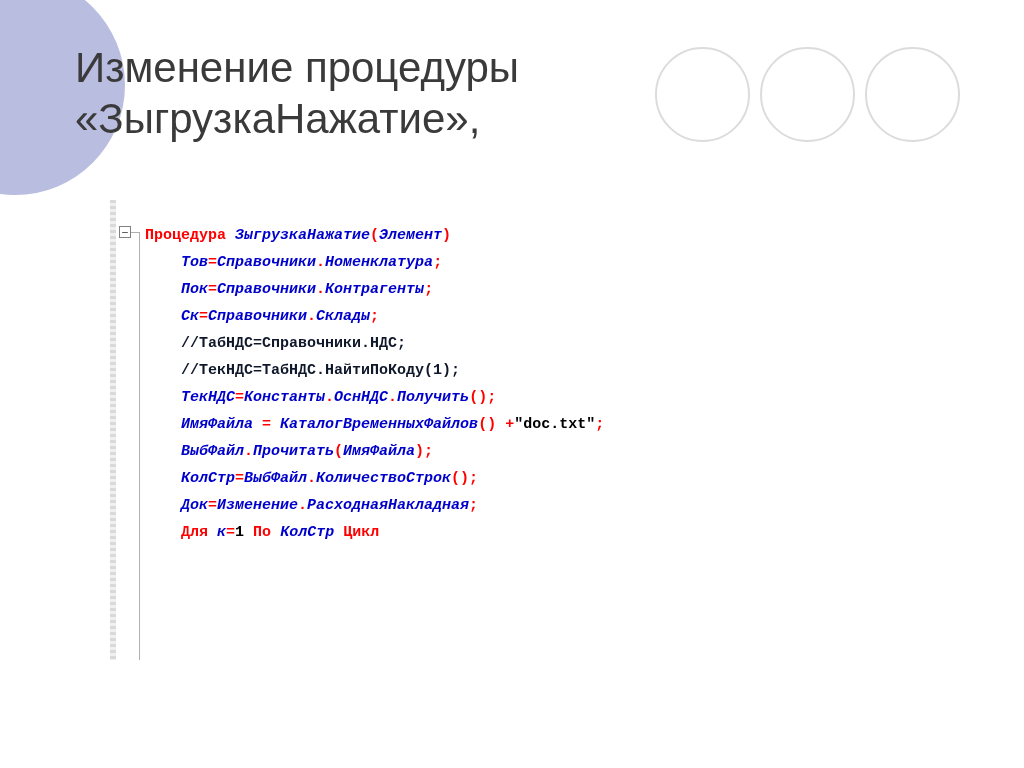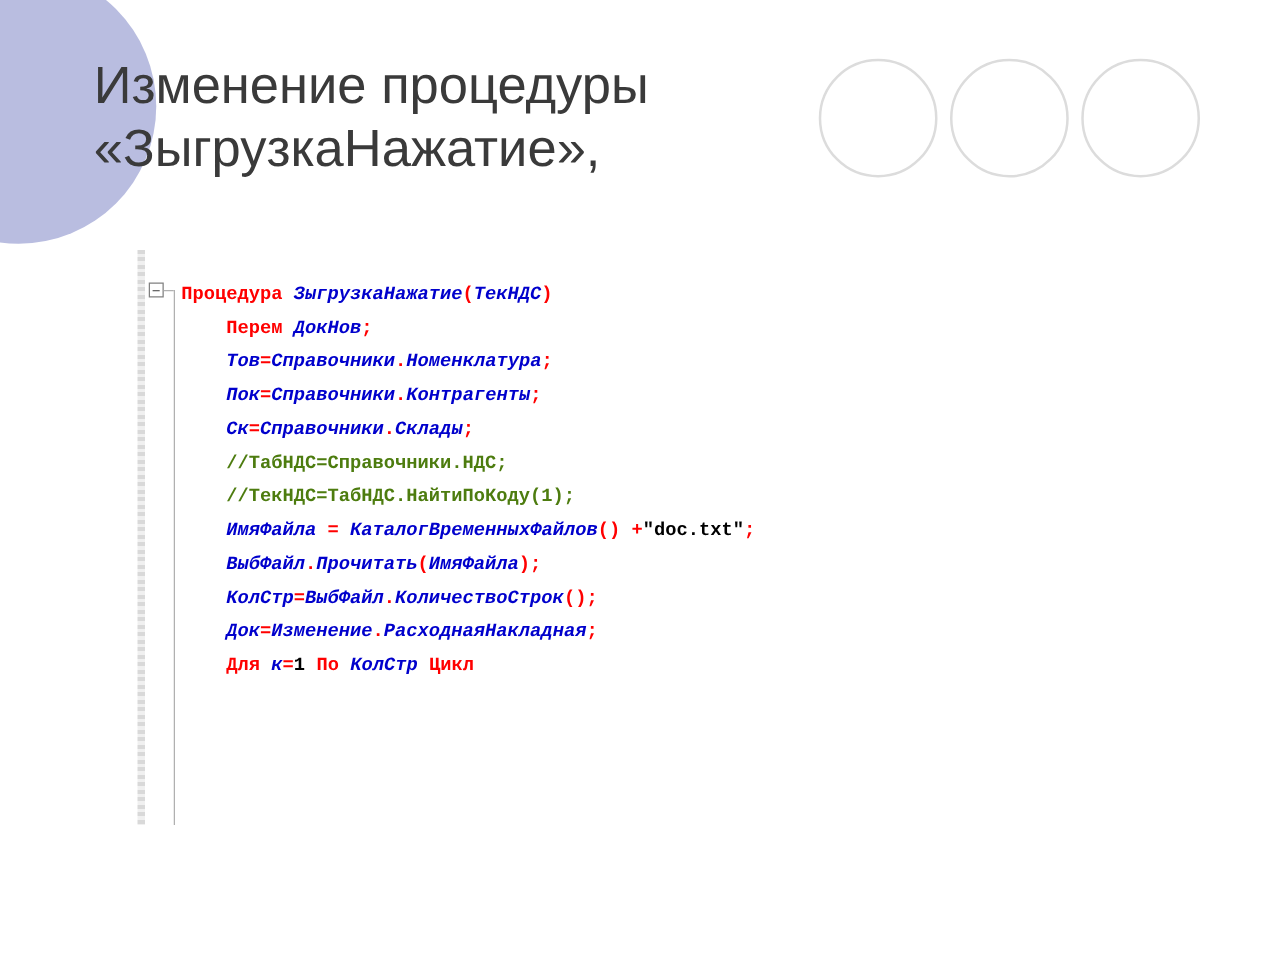--- a/index.html
+++ b/index.html
@@ -15,21 +15,21 @@
   .marker-strip { position: absolute; left: 110px; top: 200px; width: 6px; height: 460px; background: repeating-linear-gradient(#d9d9d9 0 3px, #f0f0f0 3px 6px); }
   .fold-box { position: absolute; left: 119px; top: 226px; width: 12px; height: 12px; border: 1px solid #808080; background: #fff; display: flex; align-items: center; justify-content: center; font-size: 11px; line-height: 1; color: #555; font-family: monospace; }
   .fold-line-h { position: absolute; left: 131px; top: 232px; width: 8px; height: 1px; background: #b0b0b0; }
   .fold-line-v { position: absolute; left: 139px; top: 232px; width: 1px; height: 428px; background: #b0b0b0; }
   .code-block { position: absolute; left: 145px; top: 222px; font-family: 'Courier New', monospace; font-size: 15px; line-height: 27px; color: #0000cc; font-weight: bold; }
   .code-line { white-space: pre; }
   .kw { color: #ff0000; }
   .ident { color: #0000cc; font-style: italic; }
   .str { color: #000000; }
   .num { color: #000000; }
-  .cmt { color: #4d7c0f; text-align: right; }
+  .cmt { color: #0f172a; text-align: right; }
   .op  { color: #ff0000; }
 </style>
 </head>
 <body>
 <div class="slide">
   <div class="deco deco-large"></div>
   <div class="deco deco-small d1"></div>
   <div class="deco deco-small d2"></div>
   <div class="deco deco-small d3"></div>
 
@@ -37,26 +37,26 @@
     <span>Изменение процедуры</span><br>
     <span>«ЗыгрузкаНажатие»,</span>
   </div>
 
   <div class="marker-strip"></div>
   <div class="fold-box">−</div>
   <div class="fold-line-h"></div>
   <div class="fold-line-v"></div>
 
   <div class="code-block">
-    <div class="code-line"><span class="kw">Процедура</span><span> </span><span class="ident">ЗыгрузкаНажатие</span><span class="op">(</span><span class="ident">ТекНДС</span><span class="op">)</span></div>
-    <div class="code-line"><span>    </span><span class="kw">Перем</span><span> </span><span class="ident">ДокНов</span><span class="op">;</span></div>
+    <div class="code-line"><span class="kw">Процедура</span><span> </span><span class="ident">ЗыгрузкаНажатие</span><span class="op">(</span><span class="ident">Элемент</span><span class="op">)</span></div>
     <div class="code-line"><span>    </span><span class="ident">Тов</span><span class="op">=</span><span class="ident">Справочники</span><span class="op">.</span><span class="ident">Номенклатура</span><span class="op">;</span></div>
     <div class="code-line"><span>    </span><span class="ident">Пок</span><span class="op">=</span><span class="ident">Справочники</span><span class="op">.</span><span class="ident">Контрагенты</span><span class="op">;</span></div>
     <div class="code-line"><span>    </span><span class="ident">Ск</span><span class="op">=</span><span class="ident">Справочники</span><span class="op">.</span><span class="ident">Склады</span><span class="op">;</span></div>
     <div class="code-line"><span>    </span><span class="cmt">//ТабНДС=Справочники.НДС;</span></div>
     <div class="code-line"><span>    </span><span class="cmt">//ТекНДС=ТабНДС.НайтиПоКоду(1);</span></div>
+    <div class="code-line"><span>    </span><span class="ident">ТекНДС</span><span class="op">=</span><span class="ident">Константы</span><span class="op">.</span><span class="ident">ОснНДС</span><span class="op">.</span><span class="ident">Получить</span><span class="op">();</span></div>
     <div class="code-line"><span>    </span><span class="ident">ИмяФайла</span><span> </span><span class="op">=</span><span> </span><span class="ident">КаталогВременныхФайлов</span><span class="op">()</span><span> </span><span class="op">+</span><span class="str">"doc.txt"</span><span class="op">;</span></div>
     <div class="code-line"><span>    </span><span class="ident">ВыбФайл</span><span class="op">.</span><span class="ident">Прочитать</span><span class="op">(</span><span class="ident">ИмяФайла</span><span class="op">);</span></div>
     <div class="code-line"><span>    </span><span class="ident">КолСтр</span><span class="op">=</span><span class="ident">ВыбФайл</span><span class="op">.</span><span class="ident">КоличествоСтрок</span><span class="op">();</span></div>
     <div class="code-line"><span>    </span><span class="ident">Док</span><span class="op">=</span><span class="ident">Изменение</span><span class="op">.</span><span class="ident">РасходнаяНакладная</span><span class="op">;</span></div>
     <div class="code-line"><span>    </span><span class="kw">Для</span><span> </span><span class="ident">к</span><span class="op">=</span><span class="num">1</span><span> </span><span class="kw">По</span><span> </span><span class="ident">КолСтр</span><span> </span><span class="kw">Цикл</span></div>
   </div>
 </div>
 
 </body></html>

